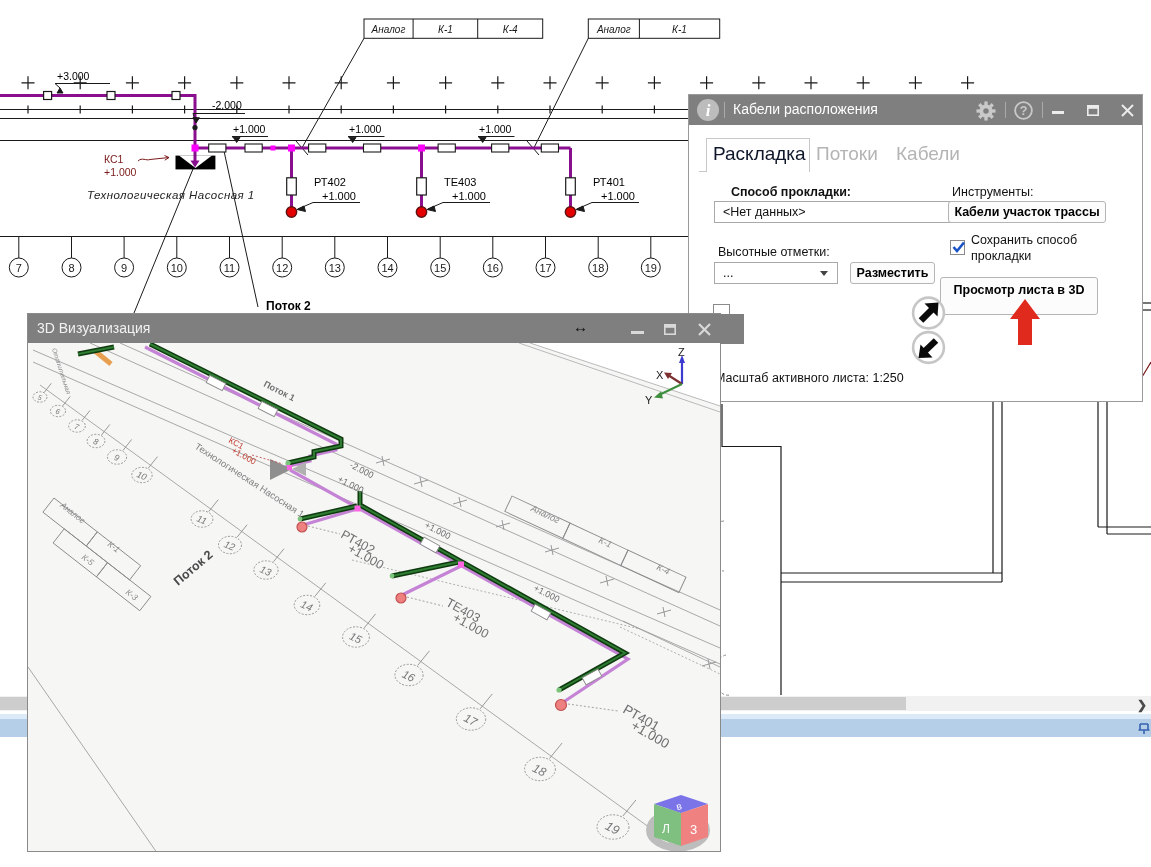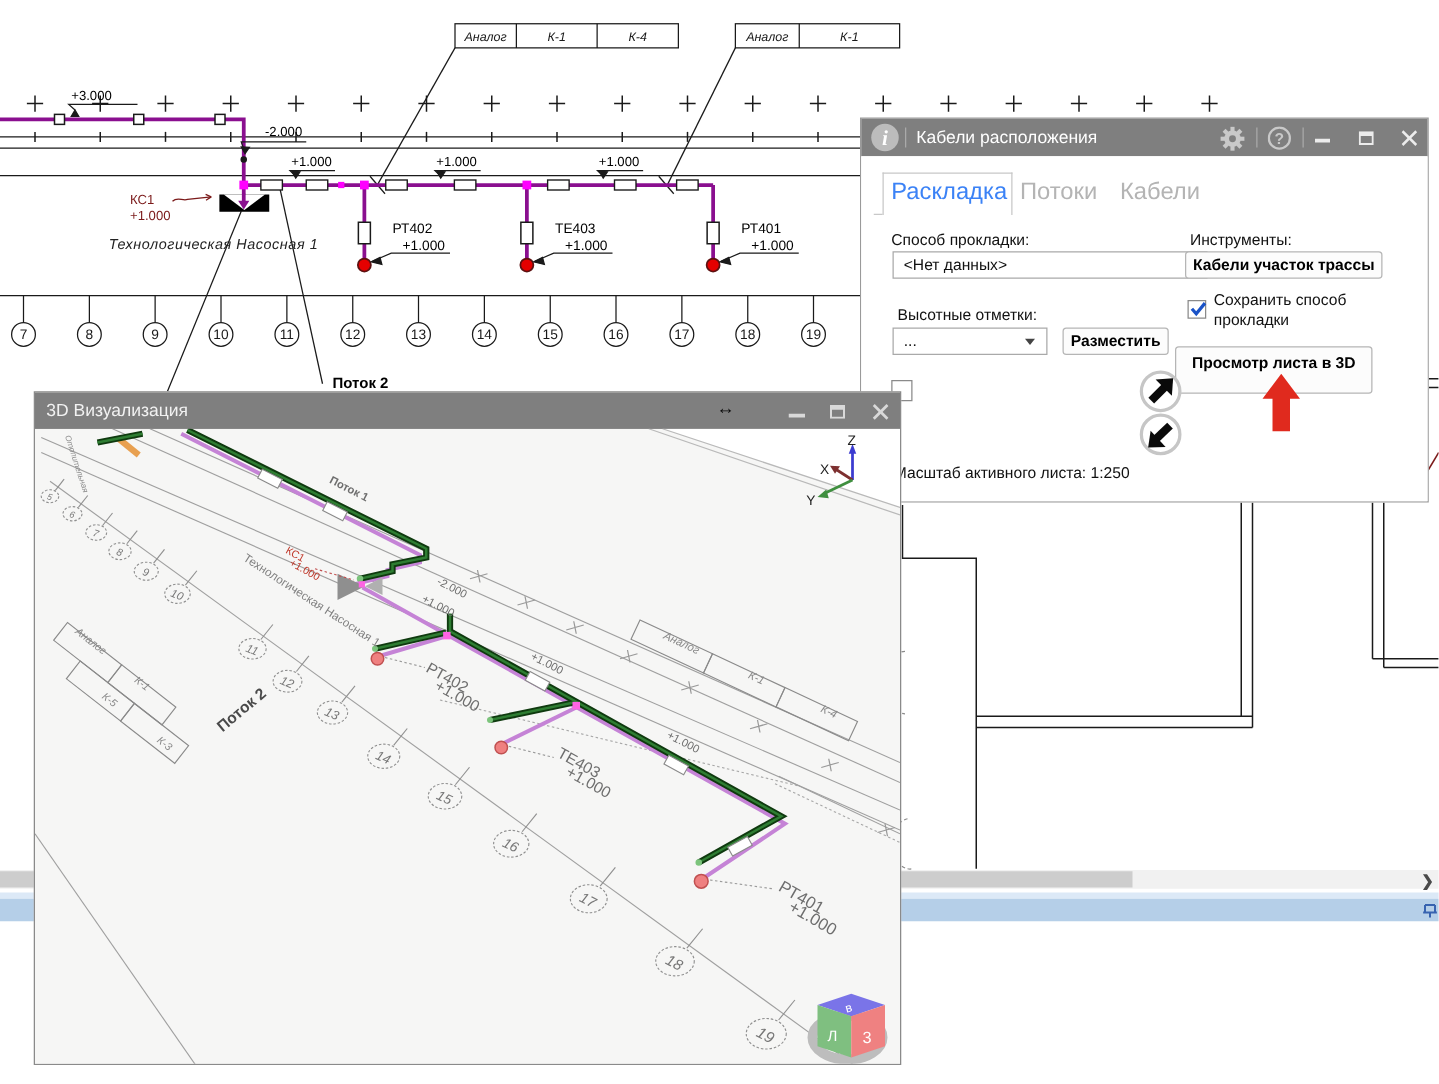--- a/index.html
+++ b/index.html
@@ -15,21 +15,21 @@
   .tabtxt{font-size:19px;}
   .lbl{position:absolute;font-size:12.5px;color:#111;}
   .combo{position:absolute;height:22px;border:1px solid #a9a9a9;background:#fff;box-sizing:border-box;font-size:12.5px;color:#111;}
   .combo .tx{position:absolute;left:8px;top:3px;}
   .combo .ar{position:absolute;right:9px;top:8px;width:0;height:0;border-left:4.5px solid transparent;border-right:4.5px solid transparent;border-top:5px solid #444;}
   .btn{position:absolute;height:22px;border:1px solid #b5b5b5;border-radius:3px;background:#fcfcfc;box-sizing:border-box;
        font-weight:bold;font-size:12.5px;color:#000;text-align:center;}
   .cb{position:absolute;width:15px;height:15px;border:1px solid #8a8a8a;background:#fff;box-sizing:border-box;}
   
   #w3d{left:27px;top:313px;width:694px;height:539px;background:#f6f6f5;border:1px solid #8a8a8a;box-sizing:border-box;z-index:30;}
-  #w3dTitle{position:absolute;left:0;top:0;width:100%;height:30px;background:#7f7f7f;}
+  #w3dTitle{position:absolute;left:0;top:0;width:100%;height:30px;background:#7f7f7f;padding-left:24px;}
   #w3dTitle .t{position:absolute;left:9px;top:6px;color:#f2f2f2;font-size:14px;}
   
   #sbar{left:0px;top:696px;width:1151px;height:15px;background:#f1f1f1;z-index:5;}
   #sthumb{left:0px;top:697px;width:906px;height:13px;background:#cdcdcd;z-index:6;}
   #bluestrip1{left:0px;top:714px;width:1151px;height:5px;background:#dce9f7;z-index:5;}
   #bluestrip2{left:0px;top:719px;width:1151px;height:18px;background:#b5cfe8;z-index:5;}
 </style>
 </head>
 <body>
 <div id="stage">
@@ -319,26 +319,26 @@
     <svg class="abs" style="left:432px;top:9px" width="13" height="13" viewBox="0 0 13 13">
       <g stroke="#ececec" stroke-width="2">
             <line x1="1" y1="1" x2="12" y2="12"></line>
             <line x1="12" y1="1" x2="1" y2="12"></line>
           </g>
     </svg>
   </div>
   <div id="dlgBody">
 
     <div class="abs" style="left:17px;top:13px;width:104px;height:34px;border:1px solid #c8c8c8;border-bottom:none;background:#fff;box-sizing:border-box;"></div>
-    <div class="abs tabtxt" style="left:24px;top:18px;color:#3b82f6;">Раскладка</div>
+    <div class="abs tabtxt" style="left:24px;top:18px;color:#0f172a;">Раскладка</div>
     <div class="abs tabtxt" style="left:127px;top:18px;color:#b4b4b4;">Потоки</div>
     <div class="abs tabtxt" style="left:207px;top:18px;color:#b4b4b4;">Кабели</div>
     <div class="abs" style="left:10px;top:46px;width:7px;height:1px;background:#c8c8c8"></div>
 
-    <div class="lbl" style="left:24px;top:60px;">Способ прокладки:</div>
+    <div class="lbl" style="left:42px;top:60px;font-weight:bold;">Способ прокладки:</div>
     <div class="combo" style="left:25px;top:76px;width:252px;">
           <span class="tx">&lt;Нет данных&gt;</span>
           <span class="ar"></span>
         </div>
     <div class="lbl" style="left:29px;top:120px;">Высотные отметки:</div>
     <div class="combo" style="left:25px;top:137px;width:124px;">
           <span class="tx">...</span>
           <span class="ar"></span>
         </div>
     <div class="btn" style="left:161px;top:137px;width:85px;line-height:20px;">Разместить</div>

